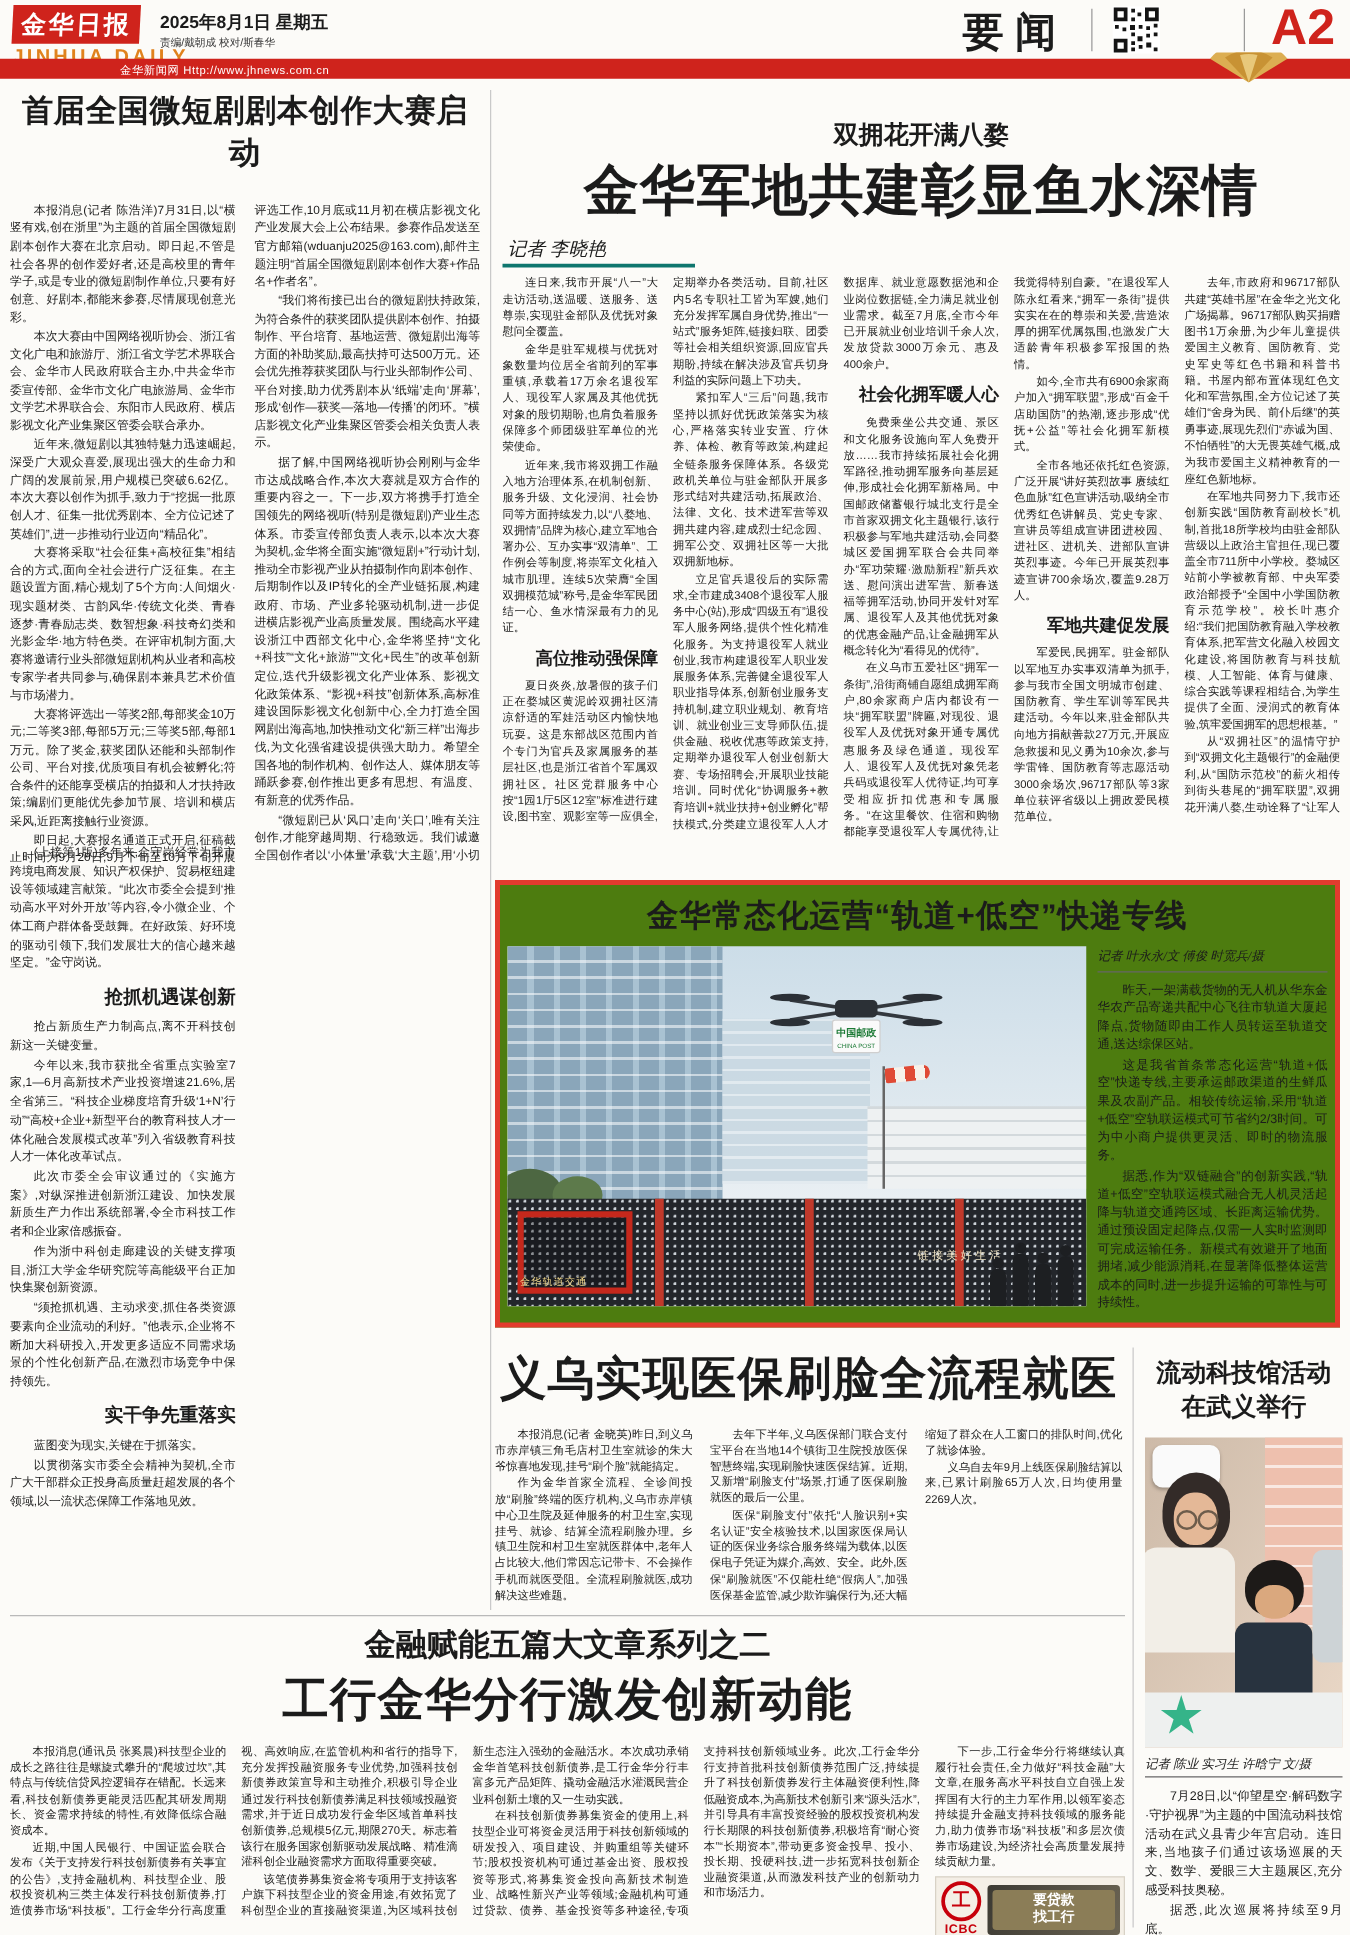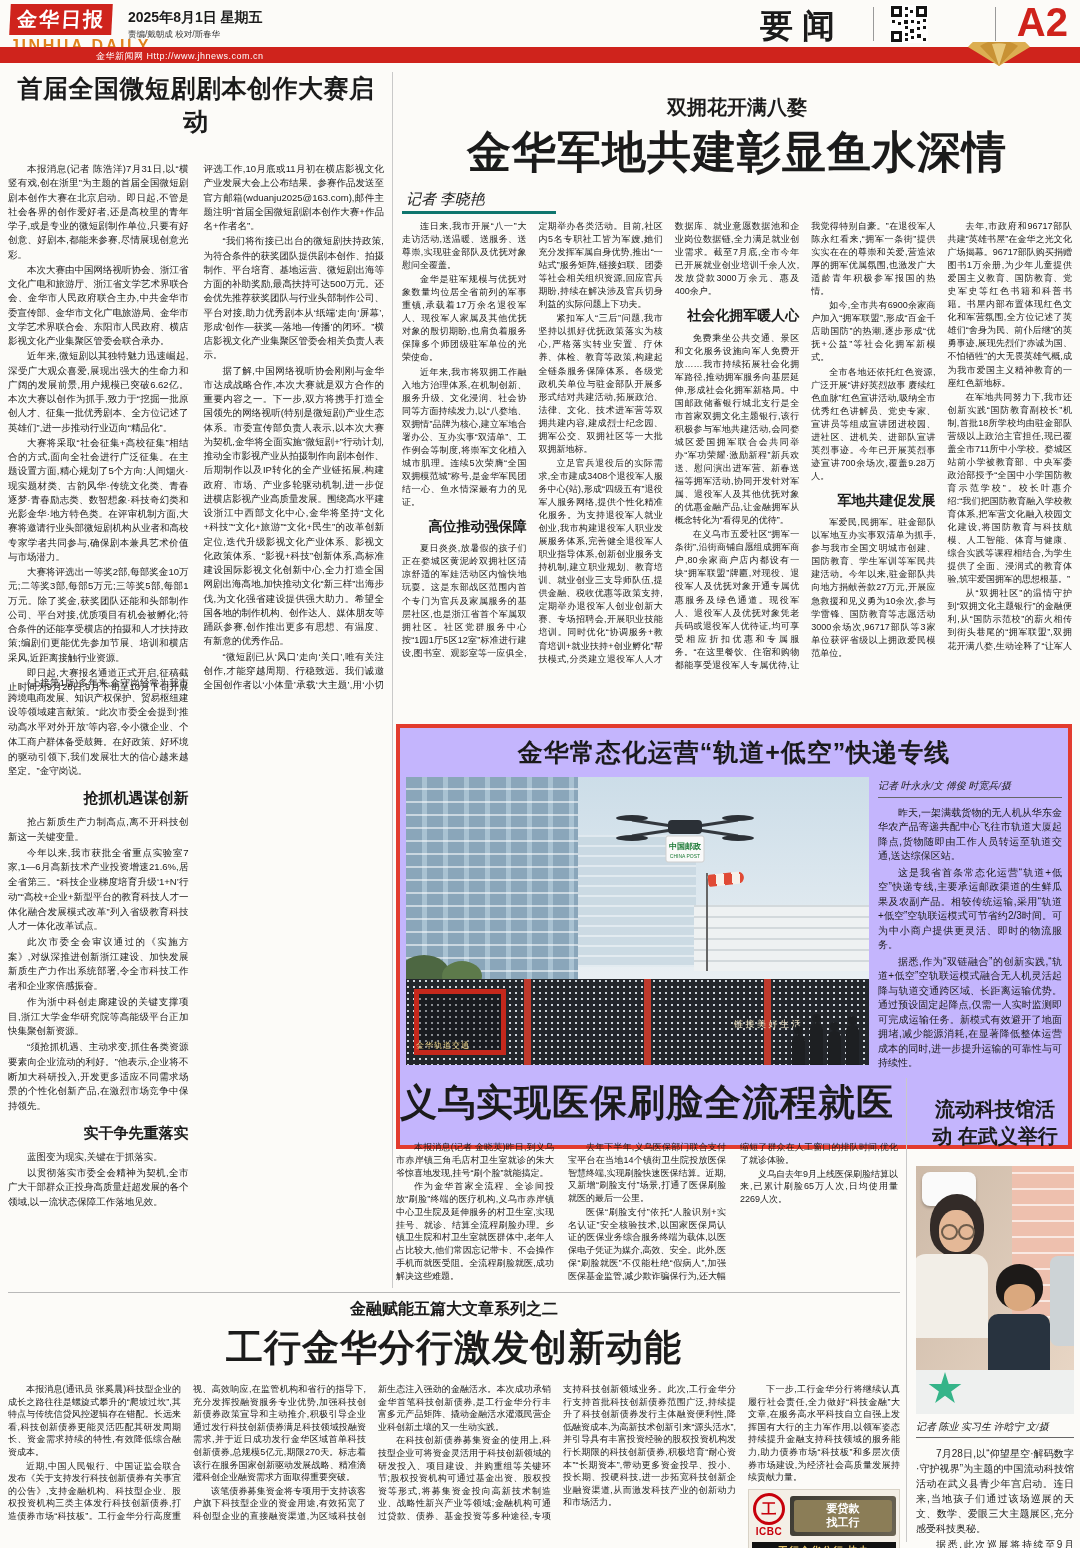--- a/index.html
+++ b/index.html
@@ -5,21 +5,21 @@
   html,body{margin:0;padding:0;background:#8a8a8a;}
   .page{position:relative;width:1080px;height:1548px;margin:0 auto;background:#fcfbf8;
         font-family:"Liberation Sans","DejaVu Sans",sans-serif;color:#1b1b1b;overflow:hidden;}
   
   .mast-box{position:absolute;left:10px;top:4px;width:102px;height:31px;background:#cf231c;color:#fff;
             display:flex;align-items:center;justify-content:center;font-family:"Liberation Serif",serif;
             font-weight:bold;font-size:20px;letter-spacing:2px;transform:skewX(-3deg);}
   .mast-en{position:absolute;left:10px;top:37px;color:#e0821d;font-size:16px;font-weight:bold;letter-spacing:2.6px;}
   .date-line{position:absolute;left:128px;top:9px;font-size:14px;font-weight:bold;}
   .editors-line{position:absolute;left:128px;top:29px;font-size:8.5px;color:#333;}
-  .section-name{position:absolute;right:236px;top:4px;font-size:33px;font-weight:bold;letter-spacing:9px;}
+  .section-name{position:absolute;right:226px;top:4px;font-size:33px;font-weight:bold;letter-spacing:9px;}
   .hdr-rule{position:absolute;top:7px;width:1px;height:34px;background:#9a9a9a;}
   .qr{position:absolute;right:152px;top:5px;width:38px;height:38px;}
   .page-no{position:absolute;right:12px;top:0px;font-size:40px;font-weight:bold;color:#cf231c;margin-left:43px;}
   .red-band{position:absolute;left:0;top:47px;width:1080px;height:16px;background:#cf231c;}
   .website{position:absolute;left:96px;top:50px;color:#fff;font-size:9px;letter-spacing:.5px;}
   .fan{position:absolute;right:42px;top:42px;}
   
   .para{margin:0 0 1px;text-indent:2em;text-align:justify;}
   .subhead{font-weight:bold;text-align:right;font-size:15px;margin:7px 0 6px;text-indent:0;}
   .colbody{column-fill:auto;overflow:hidden;text-align:justify;}
@@ -33,22 +33,22 @@
   .vdiv{position:absolute;width:1px;background:#c9c9c9;}
   
   .mil{position:absolute;left:402px;top:70px;width:670px;margin-top:24px;}
   .mil .kicker{text-align:center;font-size:20px;font-weight:bold;margin:0 0 2px;}
   .mil h1{margin:0 0 8px;font-size:44px;text-align:center;letter-spacing:1px;}
   .mil .byline{font-family:"Liberation Serif",serif;font-style:italic;font-size:15px;width:150px;
                border-bottom:3px solid #0f766e;padding:0 0 2px 4px;margin:0 0 6px;}
   .mil .colbody{height:452px;column-count:5;column-gap:12px;font-size:9px;line-height:1.45;}
   .mil .subhead{font-size:14px;}
   
-  .pbox{position:absolute;left:396px;top:724px;width:676px;height:425px;border:4px solid #e23b2e;
-        background:#c4b5fd;box-sizing:border-box;padding:4px 6px;}
+  .pbox{position:absolute;left:396px;top:704px;width:676px;height:358px;border:4px solid #e23b2e;
+        background:#4d7c0f;box-sizing:border-box;padding:4px 6px;}
   .pbox h2{margin:4px 0 8px;font-size:25px;text-align:center;letter-spacing:1px;}
   .pbox .flexrow{display:flex;gap:9px;height:288px;}
   .photo{flex:1;position:relative;overflow:hidden;background:linear-gradient(#ccdde8,#e9eff3 70%);}
   .bldg1{position:absolute;left:0;top:0;width:172px;height:208px;
      background:repeating-linear-gradient(0deg,rgba(255,255,255,.55) 0 2px,rgba(0,0,0,0) 2px 13px),
                 repeating-linear-gradient(90deg,#8aa6ba 0 16px,#a9c2d2 16px 21px);}
   .bldg2{position:absolute;left:172px;top:58px;width:118px;height:132px;opacity:.8;
      background:repeating-linear-gradient(0deg,rgba(255,255,255,.5) 0 2px,rgba(0,0,0,0) 2px 10px),#c7d7e1;}
   .lowrise{position:absolute;left:288px;right:0;top:128px;height:66px;
      background:repeating-linear-gradient(0deg,#eef1f2 0 9px,#d3d9dc 9px 11px);}
@@ -69,31 +69,31 @@
   .pside{width:184px;font-size:10px;line-height:1.45;}
   .credit{font-family:"Liberation Serif",serif;font-style:italic;font-size:10px;border-bottom:1px solid #666;
           padding-bottom:3px;margin:2px 0 8px;white-space:nowrap;}
   .pside .para{margin-bottom:2px;}
   
   .yiwu{position:absolute;left:396px;top:1078px;width:502px;}
   .yiwu h1{margin:0 0 13px;font-size:37px;text-align:center;letter-spacing:1px;}
   .yiwu .colbody{height:152px;column-count:3;column-gap:14px;font-size:9px;line-height:1.42;}
   
   .sci{position:absolute;left:916px;top:1080px;width:158px;}
-  .sci h2{margin:16px;font-size:20px;line-height:1.35;text-align:center;}
+  .sci h2{margin:6px;font-size:20px;line-height:1.35;text-align:center;}
   .sci-photo{position:relative;width:158px;height:248px;margin:10px 0 6px;overflow:hidden;
              background:linear-gradient(120deg,#cdbaa8,#ead8c7);}
   .poster{position:absolute;right:0;top:0;width:62px;height:152px;background:#eec0ae;
      background-image:repeating-linear-gradient(0deg,rgba(255,255,255,.65) 0 2px,rgba(0,0,0,0) 2px 16px);}
   .sci .credit{margin-top:4px;}
   .sci .body{font-size:10px;line-height:1.5;}
   
   .hline{position:absolute;left:8px;top:1292px;width:892px;height:1px;background:#b9b9b9;}
   .icbc{position:absolute;left:8px;top:1299px;width:892px;}
-  .icbc .kicker{text-align:center;font-size:16px;font-weight:bold;margin:0 0 3px;}
+  .icbc .kicker{text-align:center;font-size:25px;font-weight:bold;margin:0 0 3px;}
   .icbc h1{margin:0 0 10px;font-size:37px;text-align:center;letter-spacing:1px;}
   .icbc .bodyrow{display:flex;gap:12px;}
   .icbc .cols{flex:1;height:152px;column-count:4;column-gap:12px;font-size:9px;line-height:1.4;
               column-fill:auto;overflow:hidden;text-align:justify;}
   .lastcol{width:152px;font-size:9px;line-height:1.4;}
   .ad{margin-top:5px;border:1px solid #d8d2c6;background:#f4efe6;padding:3px;}
   .ad-top{display:flex;gap:4px;align-items:center;}
   .ad-logo{width:34px;text-align:center;}
   .ad-logo .ring{width:26px;height:26px;margin:0 auto;border:3px solid #c7000b;border-radius:50%;
                  display:flex;align-items:center;justify-content:center;color:#c7000b;font-weight:bold;font-size:15px;}

